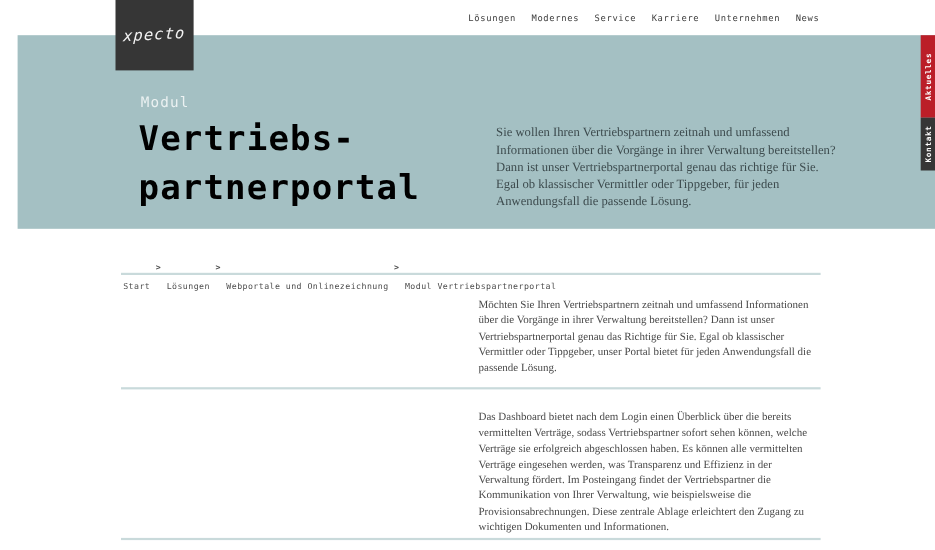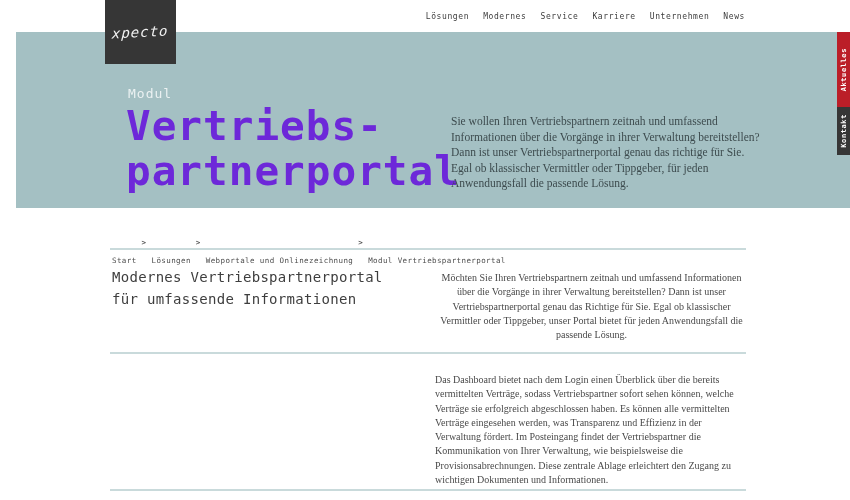--- a/index.html
+++ b/index.html
@@ -15,22 +15,22 @@
   
   .logo-box{position:absolute;left:105px;top:0;width:71px;height:64px;background:#363636;
             display:flex;align-items:center;justify-content:center;z-index:5;cursor:pointer;}
   .logo-text{color:#f2f2f2;font-size:14px;letter-spacing:1px;font-style:italic;
              transform:rotate(-3deg) skewX(-6deg);}
 
   
   .hero{position:absolute;left:0;top:32px;width:850px;height:176px;background:#a4c0c3;margin-left:16px;}
   .hero-eyebrow{position:absolute;left:112px;top:54px;font-size:13px;letter-spacing:1px;
                 color:rgba(255,255,255,0.78);}
-  .hero-title{position:absolute;left:110px;top:72px;font-size:41px;font-weight:bold;
-              line-height:45px;color:#6d28d9;letter-spacing:1px;white-space:nowrap;}
+  .hero-title{position:absolute;left:110px;top:72px;font-size:31px;font-weight:bold;
+              line-height:45px;color:#000000;letter-spacing:1px;white-space:nowrap;}
   .hero-desc{position:absolute;left:435px;top:82px;width:314px;
              font-family:"Liberation Serif","DejaVu Serif",serif;
              font-size:11.5px;line-height:15.5px;color:#3d4b4e;}
 
   
   .side-tab{position:absolute;right:0;width:13px;display:flex;align-items:center;
             justify-content:center;cursor:pointer;z-index:6;}
   .side-tab span{writing-mode:vertical-rl;transform:rotate(180deg);color:#ffffff;
                  font-size:7px;font-weight:bold;letter-spacing:0.6px;white-space:nowrap;}
   .tab-aktuelles{top:32px;height:75px;background:#bb1e28;}
@@ -99,22 +99,21 @@
     <span class="crumb-sep">&gt;</span>
     <span class="crumb">Lösungen</span>
     <span class="crumb-sep">&gt;</span>
     <span class="crumb">Webportale und Onlinezeichnung</span>
     <span class="crumb-sep">&gt;</span>
     <span class="crumb">Modul Vertriebspartnerportal</span>
   </nav>
 
   <div class="divider div-1"></div>
 
-  <h2 class="section-heading sec1-h" style="margin:0;font-weight:normal;">Modernes Vertriebspartnerportal für umfassende Informationen</h2>
-  <p class="section-body sec1-b" style="margin:0;text-align:center;">Möchten Sie Ihren Vertriebspartnern zeitnah und umfassend Informationen über die Vorgänge in ihrer Verwaltung bereitstellen? Dann ist unser Vertriebspartnerportal genau das Richtige für Sie. Egal ob klassischer Vermittler oder Tippgeber, unser Portal bietet für jeden Anwendungsfall die passende Lösung.</p>
+  <p class="section-body sec1-b" style="margin:0;">Möchten Sie Ihren Vertriebspartnern zeitnah und umfassend Informationen über die Vorgänge in ihrer Verwaltung bereitstellen? Dann ist unser Vertriebspartnerportal genau das Richtige für Sie. Egal ob klassischer Vermittler oder Tippgeber, unser Portal bietet für jeden Anwendungsfall die passende Lösung.</p>
 
   <div class="divider div-2"></div>
 
   <p class="section-body sec2-b" style="margin:0;">Das Dashboard bietet nach dem Login einen Überblick über die bereits vermittelten Verträge, sodass Vertriebspartner sofort sehen können, welche Verträge sie erfolgreich abgeschlossen haben. Es können alle vermittelten Verträge eingesehen werden, was Transparenz und Effizienz in der Verwaltung fördert. Im Posteingang findet der Vertriebspartner die Kommunikation von Ihrer Verwaltung, wie beispielsweise die Provisionsabrechnungen. Diese zentrale Ablage erleichtert den Zugang zu wichtigen Dokumenten und Informationen.</p>
 
   <div class="divider div-3"></div>
 
 </div>
 
 </body></html>

